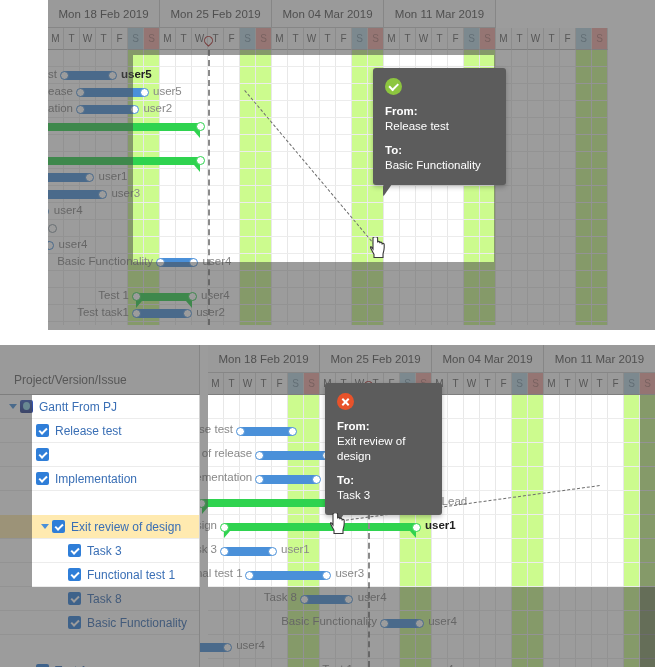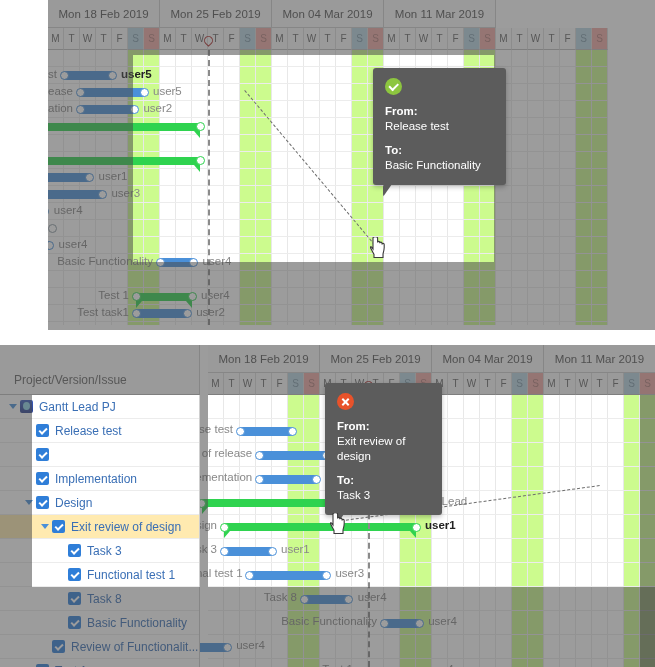--- a/index.html
+++ b/index.html
@@ -259,40 +259,35 @@
     <div class="dim" style="left: 0px; top: 55px; width: 85px; height: 207px;"></div>
     <div class="dim" style="left: 446px; top: 55px; width: 161px; height: 207px;"></div>
   </div>
 
 <div class="panel" id="botPanel" style="left:0;top:345px;width:655px;height:322px;background:#fafafa;">
     <div class="sb-head" style="width: 200px; height: 50px;">Project/Version/Issue</div>
     <div class="tree" style="top: 50px; width: 200px; height: 272px;">
       <div class="trow" style="top: 0px; padding-left: 8px;">
         <span class="caret open"></span>
         <span class="pjico"></span>
-        <span class="tlbl">Gantt Lead PJ</span>
+        <span class="tlbl">Gantt From PJ</span>
       </div>
       <div class="trow" style="top: 24px; padding-left: 24px;">
         <span class="caret"></span>
         <span class="cbx"></span>
         <span class="tlbl">Release test</span>
       </div>
       <div class="trow" style="top: 48px; padding-left: 24px;">
         <span class="caret"></span>
         <span class="cbx"></span>
       </div>
       <div class="trow" style="top: 72px; padding-left: 24px;">
         <span class="caret"></span>
         <span class="cbx"></span>
         <span class="tlbl">Implementation</span>
-      </div>
-      <div class="trow" style="top: 96px; padding-left: 24px;">
-        <span class="caret open"></span>
-        <span class="cbx"></span>
-        <span class="tlbl">Design</span>
       </div>
       <div class="trow sel" style="top: 120px; padding-left: 40px;">
         <span class="caret open"></span>
         <span class="cbx"></span>
         <span class="tlbl">Exit review of design</span>
       </div>
       <div class="trow" style="top: 144px; padding-left: 56px;">
         <span class="caret"></span>
         <span class="cbx"></span>
         <span class="tlbl">Task 3</span>
@@ -304,25 +299,20 @@
       </div>
       <div class="trow" style="top: 192px; padding-left: 56px;">
         <span class="caret"></span>
         <span class="cbx"></span>
         <span class="tlbl">Task 8</span>
       </div>
       <div class="trow" style="top: 216px; padding-left: 56px;">
         <span class="caret"></span>
         <span class="cbx"></span>
         <span class="tlbl">Basic Functionality</span>
-      </div>
-      <div class="trow" style="top: 240px; padding-left: 40px;">
-        <span class="caret"></span>
-        <span class="cbx"></span>
-        <span class="tlbl">Review of Functionalit...</span>
       </div>
       <div class="trow" style="top: 264px; padding-left: 24px;">
         <span class="caret open"></span>
         <span class="cbx"></span>
         <span class="tlbl">Test 1</span>
       </div>
     </div>
     <div style="position: absolute; left: 200px; top: 0px; width: 455px; height: 322px; overflow: hidden; background: rgb(255, 255, 255);">
       <div class="hdr-week" style="left: 8px; width: 112px; top: 0px;">Mon 18 Feb 2019</div>
       <div class="hdr-week" style="left: 120px; width: 112px; top: 0px;">Mon 25 Feb 2019</div>

